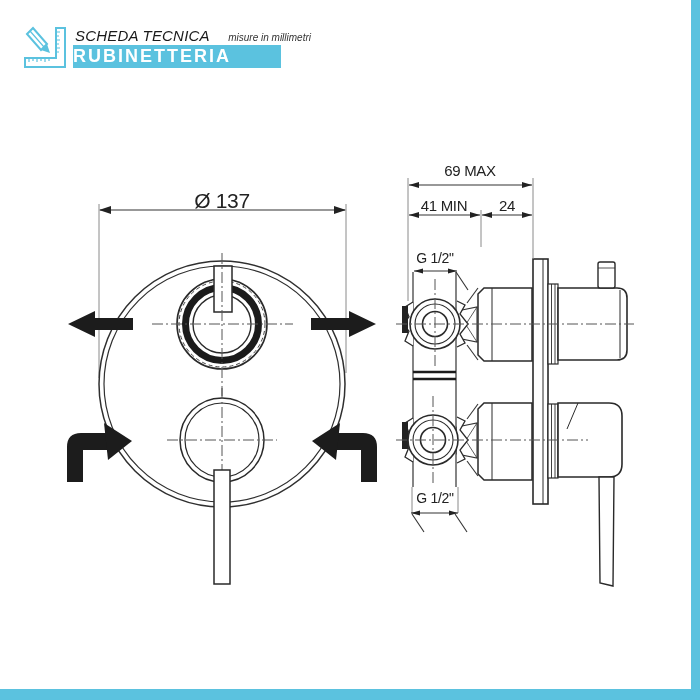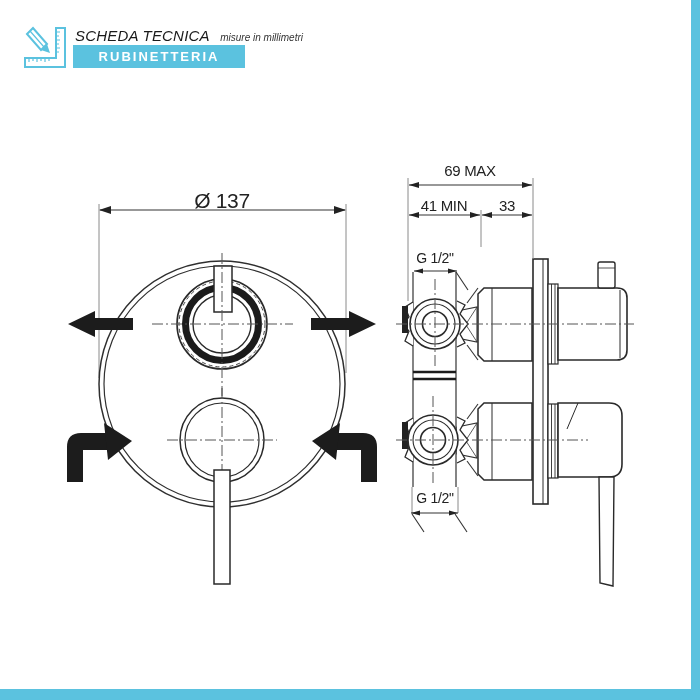--- a/index.html
+++ b/index.html
@@ -2,23 +2,23 @@
 <html><head>
 <meta charset="utf-8">
 <style>
   html,body{margin:0;padding:0;background:#fff;}
   .page{position:relative;width:700px;height:700px;background:#ffffff;overflow:hidden;
         font-family:"Liberation Sans", sans-serif;}
   .border-right{position:absolute;top:0;right:0;width:9px;height:700px;background:#5bc2df;}
   .border-bottom{position:absolute;left:0;bottom:0;width:700px;height:11px;background:#5bc2df;}
   .hdr-title-row{position:absolute;left:75px;top:27px;white-space:nowrap;}
   .hdr-title{font-size:15px;font-weight:normal;font-style:italic;color:#1a1a1a;letter-spacing:.2px;}
-  .hdr-sub{font-size:10px;font-style:italic;color:#333;margin-left:6px;}
-  .badge{position:absolute;left:73px;top:45px;width:172px;height:23px;background:#5bc2df;
-         color:#ffffff;font-size:13px;font-weight:bold;letter-spacing:2px;text-align:center;
+  .hdr-sub{font-size:10px;font-style:italic;color:#333;margin-left:14px;}
+  .badge{position:absolute;left:73px;top:45px;width:208px;height:23px;background:#5bc2df;
+         color:#ffffff;font-size:18px;font-weight:bold;letter-spacing:2px;
          line-height:23px;}
   .logo{position:absolute;left:20px;top:22px;}
   .drawing-svg{position:absolute;left:0;top:0;}
   .dim{position:absolute;transform:translateX(-50%);color:#222;white-space:nowrap;
        font-family:"Liberation Sans", sans-serif;letter-spacing:-0.3px;}
   .dim-dia{left:222px;top:189px;font-size:21px;}
   .dim-max{left:470px;top:162px;font-size:15px;}
   .dim-min{left:444px;top:197px;font-size:15px;}
   .dim-28{left:507px;top:197px;font-size:15px;}
   .dim-gtop{left:435px;top:250px;font-size:14px;}
@@ -216,19 +216,19 @@
           <polygon points="411,513 420,510.5 420,515.5"></polygon>
           <polygon points="458,513 449,510.5 449,515.5"></polygon>
         </g>
       </g>
     </g>
   </svg>
 
   <div class="dim dim-dia">Ø 137</div>
   <div class="dim dim-max">69 MAX</div>
   <div class="dim dim-min">41 MIN</div>
-  <div class="dim dim-28">33</div>
+  <div class="dim dim-28">24</div>
   <div class="dim dim-gtop">G 1/2"</div>
   <div class="dim dim-gbot">G 1/2"</div>
 
   <div class="border-right"></div>
   <div class="border-bottom"></div>
 </div>
 
 </body></html>

